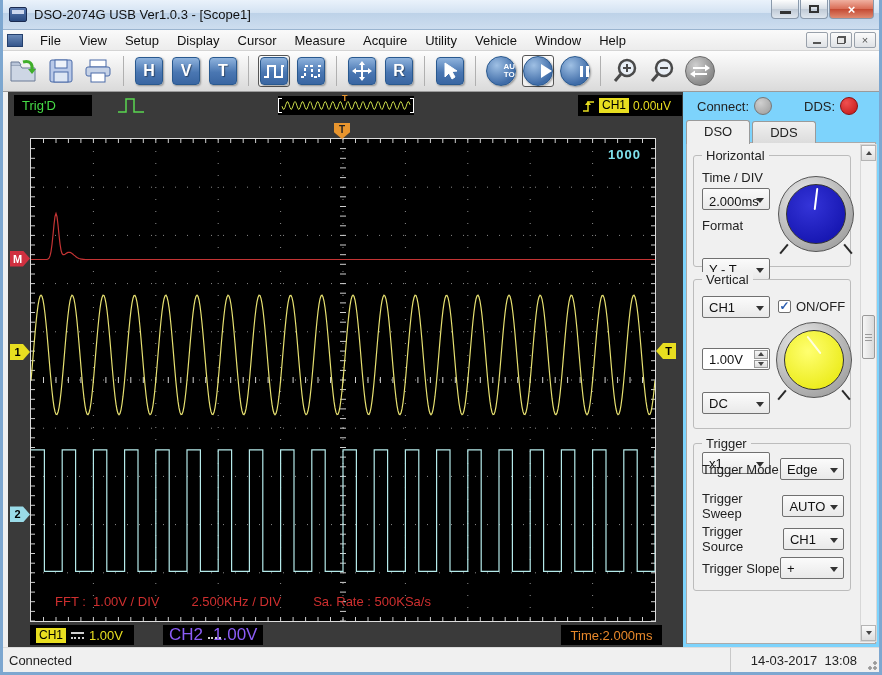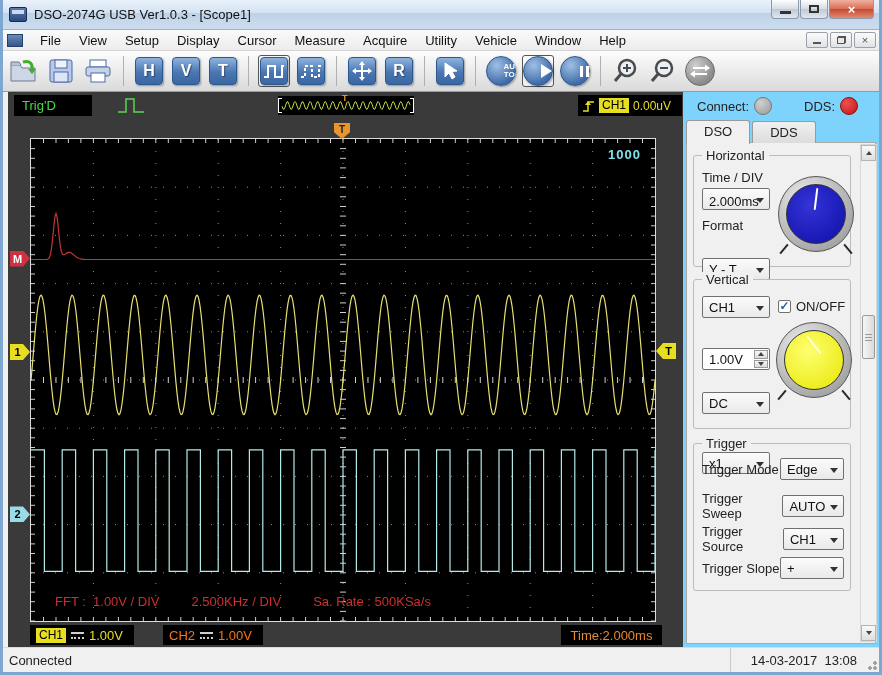--- a/index.html
+++ b/index.html
@@ -80,21 +80,21 @@
   .marker.m-white { color:#fff; }
   #trig-top-marker { position:absolute; top:31px; width:16px; height:16px; background:#e8952e; color:#222;
     clip-path:polygon(0 0,100% 0,100% 58%,50% 100%,0 58%); font-size:10px; font-weight:bold; text-align:center; line-height:13px; z-index:6; }
 
   #bottom-row { position:absolute; left:0; top:532px; width:675px; height:23px; }
   .chan-box { position:absolute; top:1px; height:20px; background:#000; display:flex; align-items:center; gap:5px; padding:0 6px; }
   #ch1-box { left:22px; width:104px; }
   #ch2-box { left:155px; width:100px; }
   #time-box { left:553px; width:101px; justify-content:center; }
   .v-yellow { color:#e8de20; font-size:13px; }
-  .v-cyan { color:#f97316; font-size:13px; }
+  .v-cyan { color:#8b5cf6; font-size:17px; }
   .v-orange { color:#e8882a; font-size:13px; }
   .coupl { width:13px; height:7px; border-top:2px solid #cfcfcf; position:relative; }
   .coupl::after { content:""; position:absolute; left:0; top:3px; width:13px; border-top:2px dotted #cfcfcf; }
 
   
   #side-panel { position:absolute; left:683px; top:92px; width:196px; height:555px; background:#7dd3fc; }
   #connect-row { position:absolute; left:0; top:0; width:100%; height:28px; display:flex; align-items:center; font-size:13px; color:#222; }
   #connect-row .lbl1 { margin-left:14px; } #connect-row .lbl2 { margin-left:32px; }
   .led { width:18px; height:18px; border-radius:50%; margin-left:5px; }
   .led.gray { background:radial-gradient(circle at 35% 30%, #d0d0d0, #9a9a9a); border:1px solid #777; }

